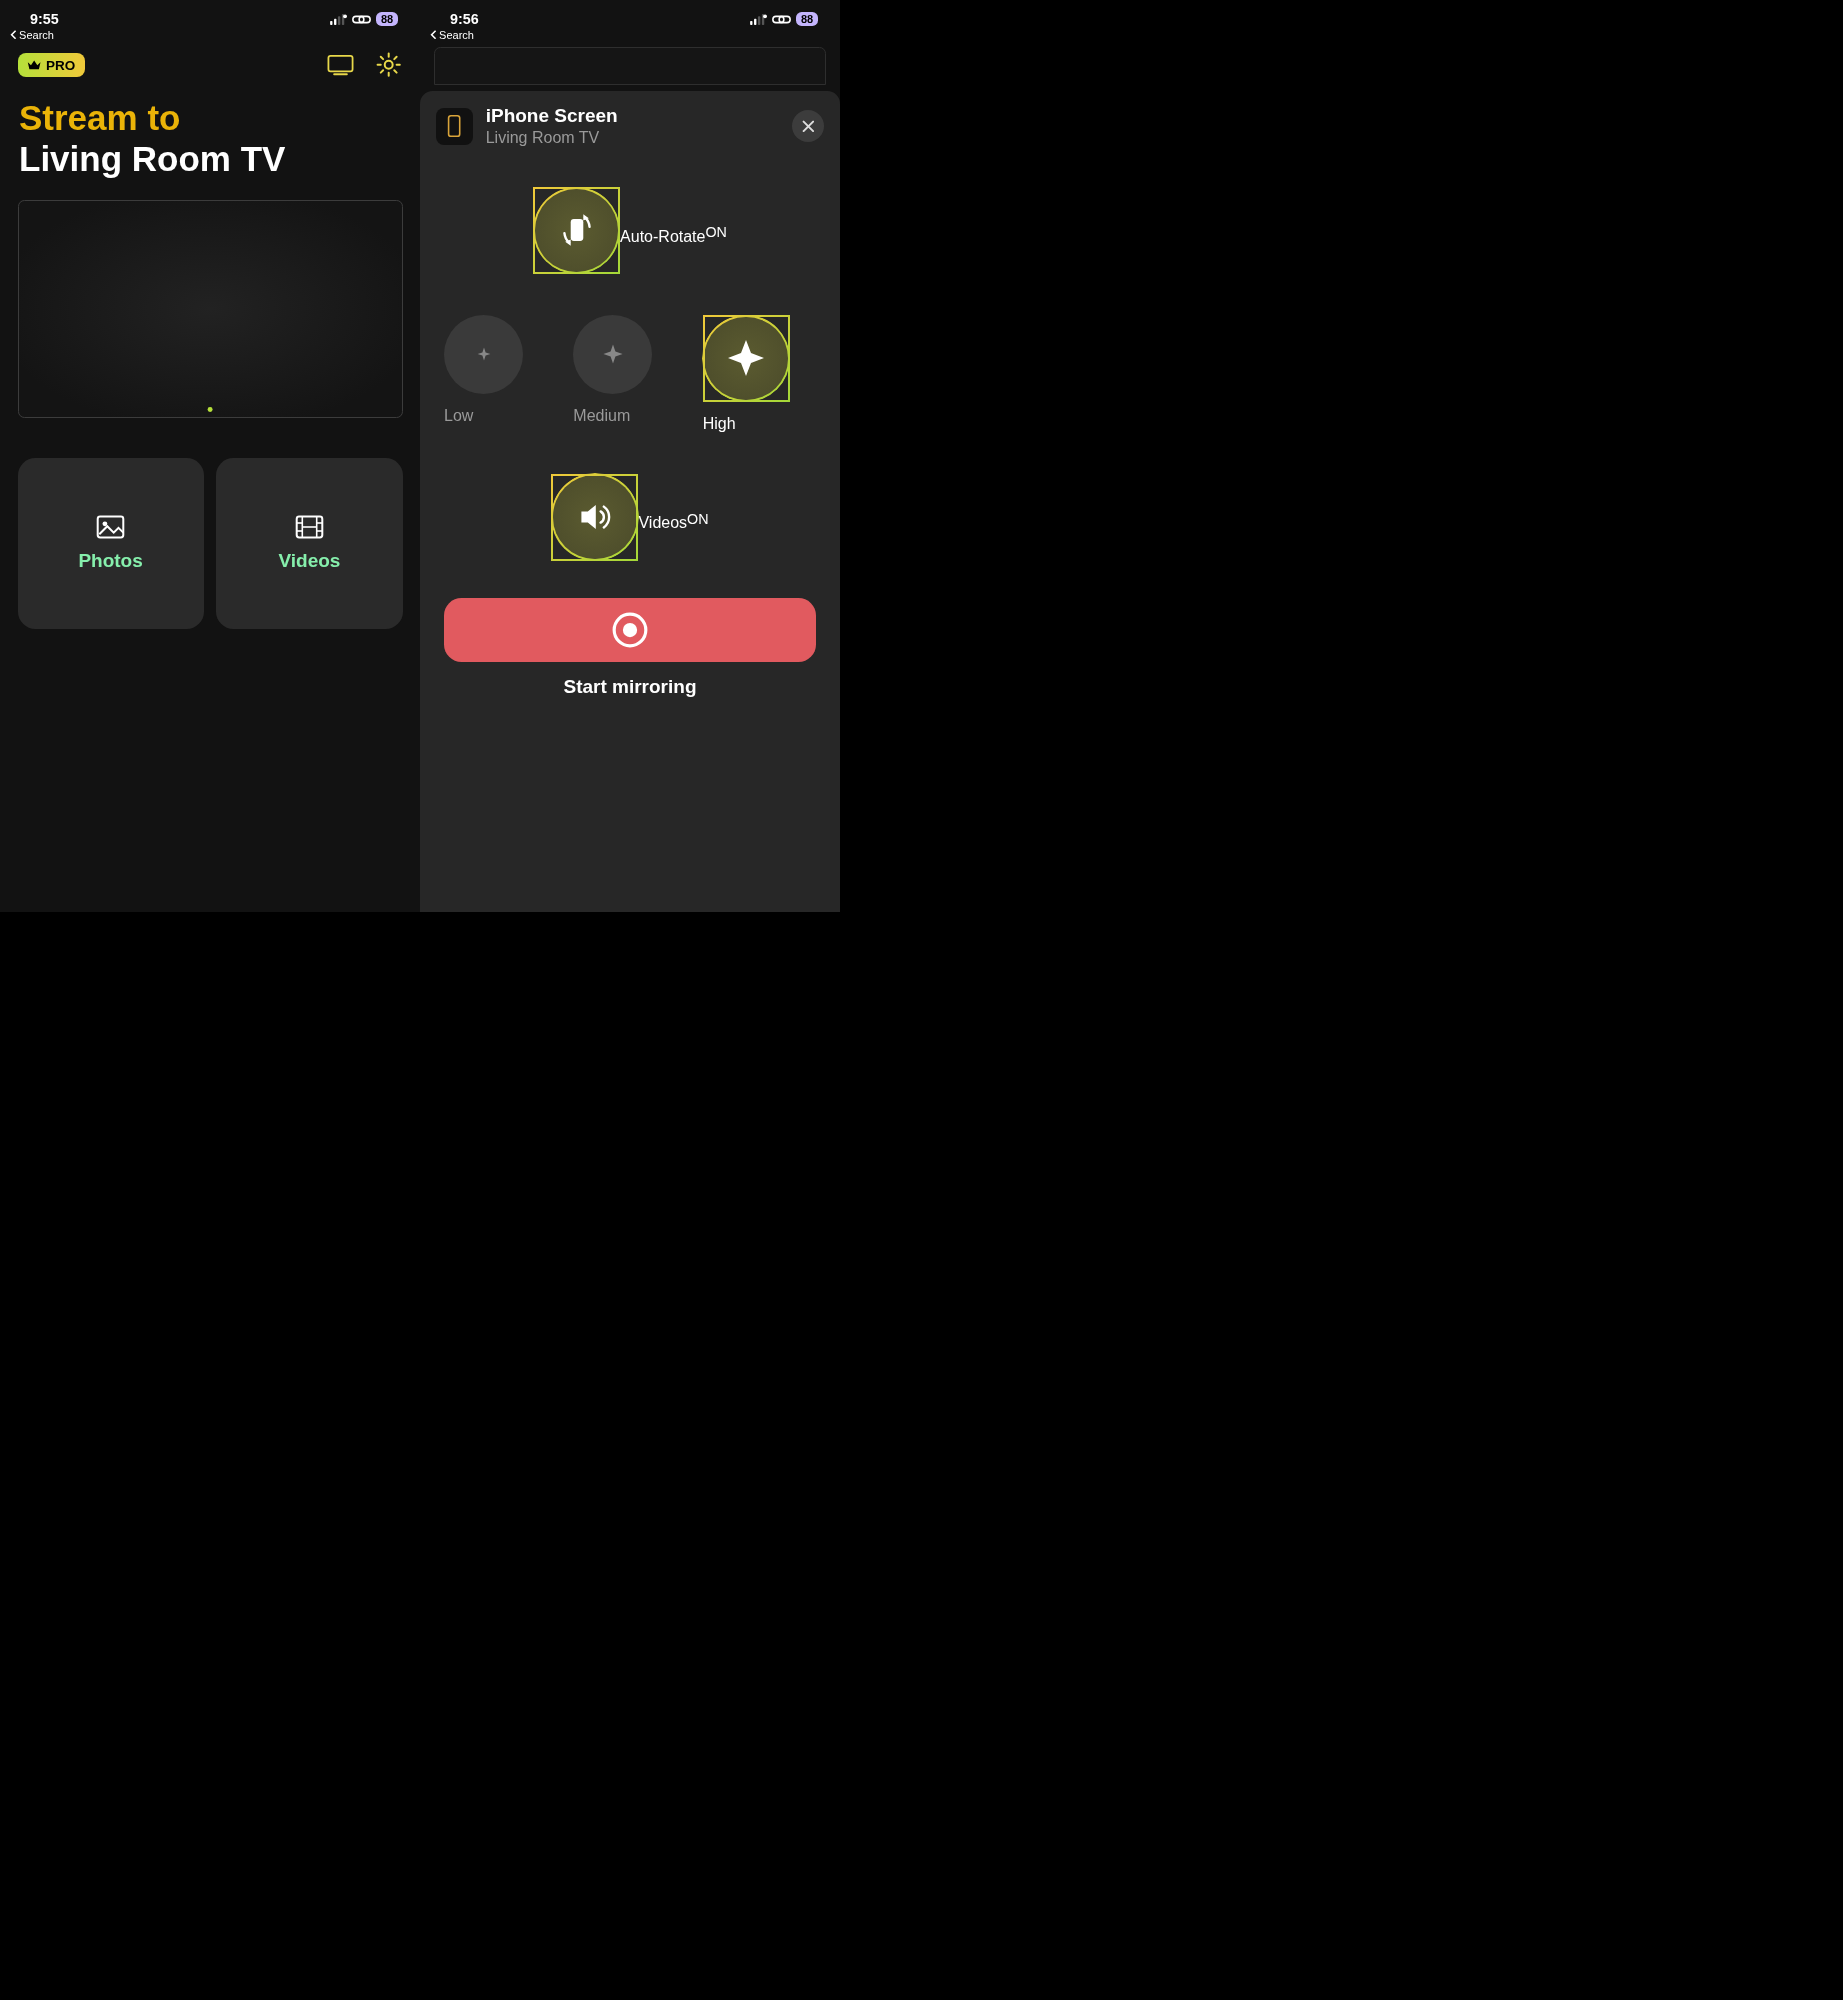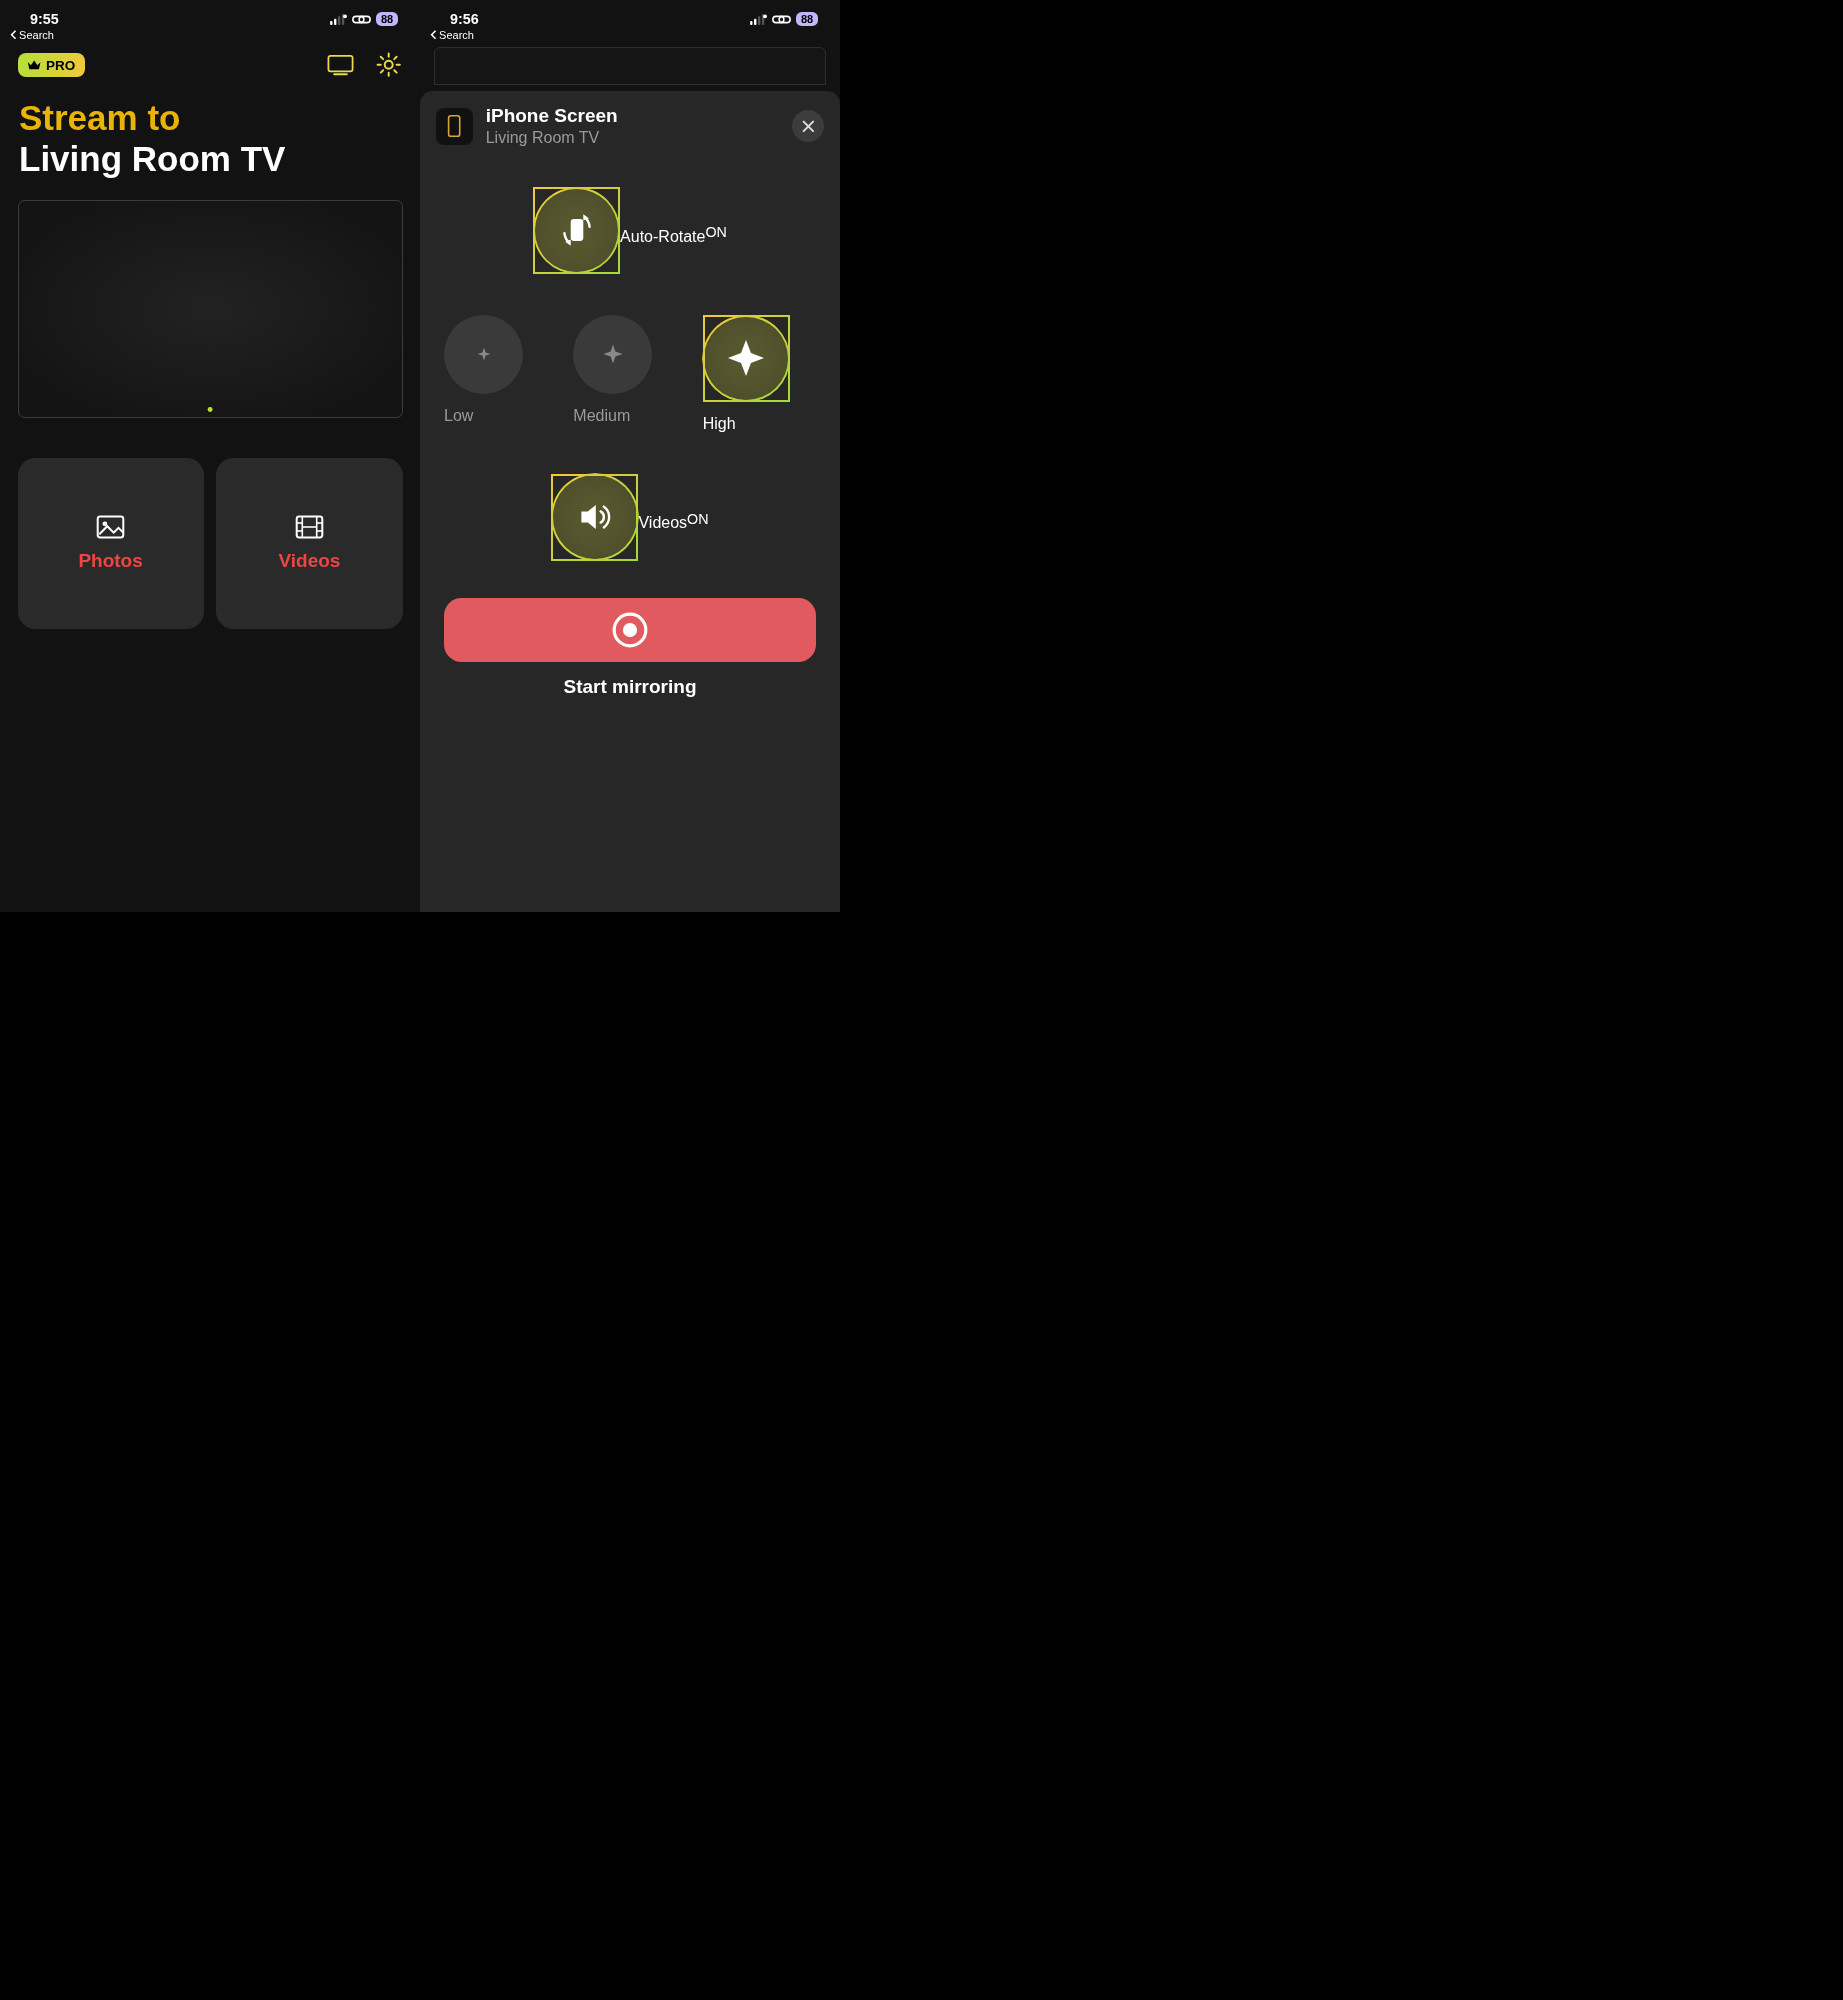--- a/index.html
+++ b/index.html
@@ -98,21 +98,21 @@
   .tile {
     background: #2a2a2a;
     border-radius: 17.5px;
     display: flex;
     flex-direction: column;
     align-items: center;
     justify-content: center;
     gap: 11px;
     font-size: 19px;
     font-weight: 600;
-    color: #ef4444;
+    color: #86efac;
   }
   .tile-screen { grid-row: 1 / span 2; }
   .home-indicator {
     position: absolute;
     bottom: 8px;
     left: 50%;
     transform: translateX(-50%);
     width: 143px;
     height: 4px;
     border-radius: 2.4px;

